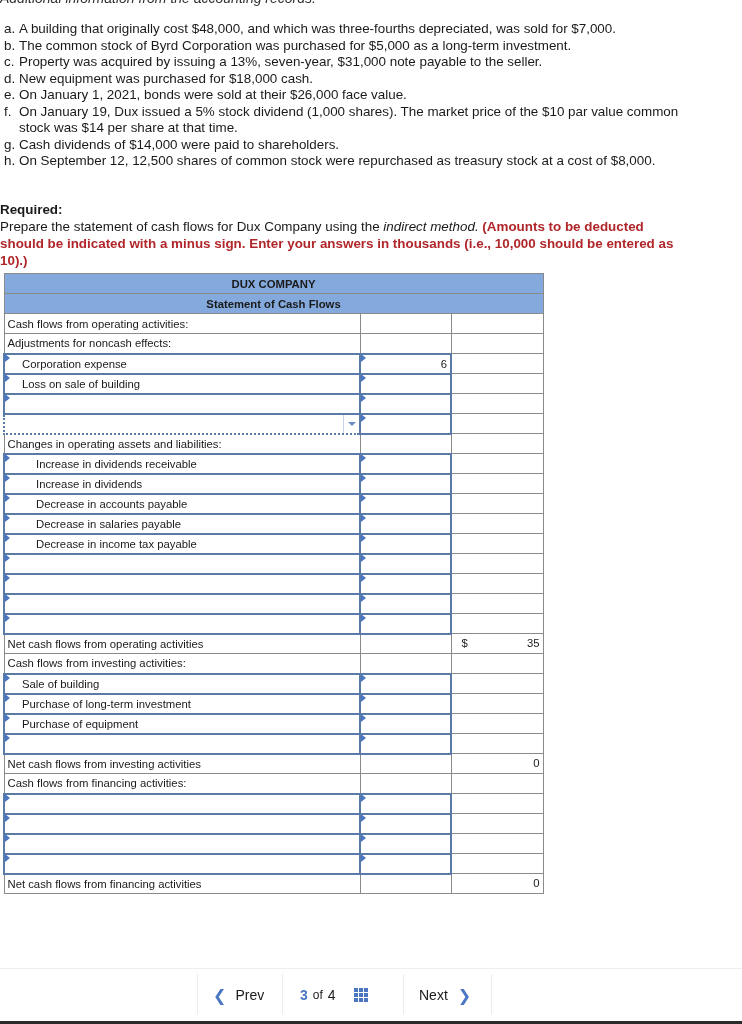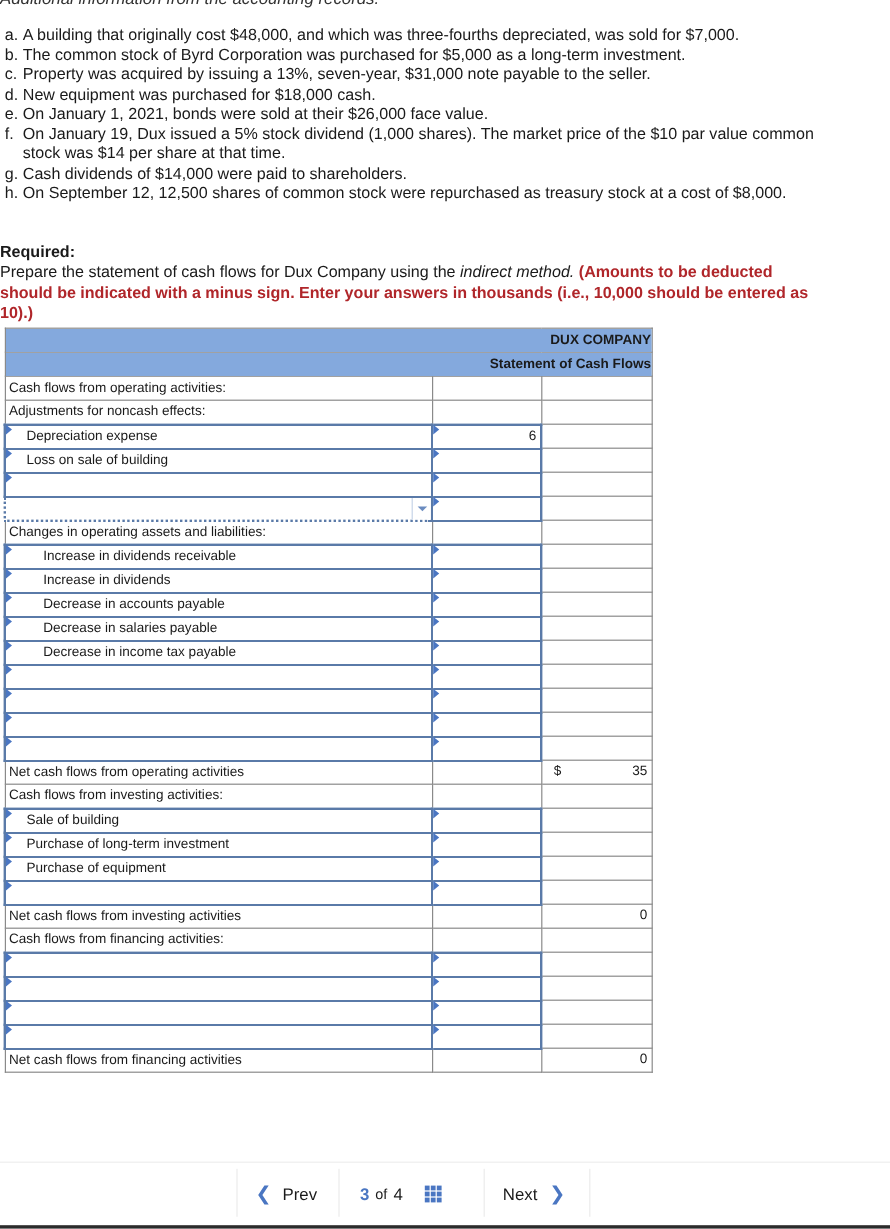--- a/index.html
+++ b/index.html
@@ -22,21 +22,21 @@
   .required .instr-emph { color: #b0262a; font-weight: bold; }
   .required em { font-style: italic; }
 
   table.cfs {
     position: absolute; left: 3px; top: 273px;
     border-collapse: collapse; table-layout: fixed; width: 539px;
     font-size: 11.3px; font-family: "Liberation Sans", sans-serif;
   }
   table.cfs td { height: 20px; padding: 0; border: 1px solid #8a8a8a; box-sizing: border-box; position: relative; }
   col.c-label { width: 356px; } col.c-amt { width: 91px; } col.c-tot { width: 92px; }
-  tr.hdr td { background: #84a9dd; text-align: right; font-weight: bold; color: #1a1a1a; }
+  tr.hdr td { background: #84a9dd; text-align: center; font-weight: bold; color: #1a1a1a; }
   td.lbl { padding-left: 3px !important; white-space: nowrap; }
   td.lbl.it { }
   td.inp { border: 2px solid #5a7aa8 !important; background: #fff; }
   td.inp::before {
     content: ""; position: absolute; left: 0; top: 0; width: 0; height: 0;
     border-top: 4px solid transparent; border-bottom: 4px solid transparent; border-left: 5px solid #4a76c2;
     transform: translateY(-1px);
   }
   .indent1 { padding-left: 14px; }
   .indent2 { padding-left: 28px; }
@@ -133,21 +133,21 @@
     <td class="lbl">Cash flows from operating activities:</td>
         <td></td>
         <td></td>
   </tr>
   <tr>
     <td class="lbl it">Adjustments for noncash effects:</td>
         <td></td>
         <td></td>
   </tr>
   <tr>
-    <td class="lbl inp"><span class="indent1">Depreciation expense</span></td>
+    <td class="lbl inp"><span class="indent1">Corporation expense</span></td>
     <td class="inp">
           <span class="val">6</span>
         </td>
     <td></td>
   </tr>
   <tr>
     <td class="lbl inp"><span class="indent1">Loss on sale of building</span></td>
     <td class="inp">
           <span class="val"></span>
         </td>

